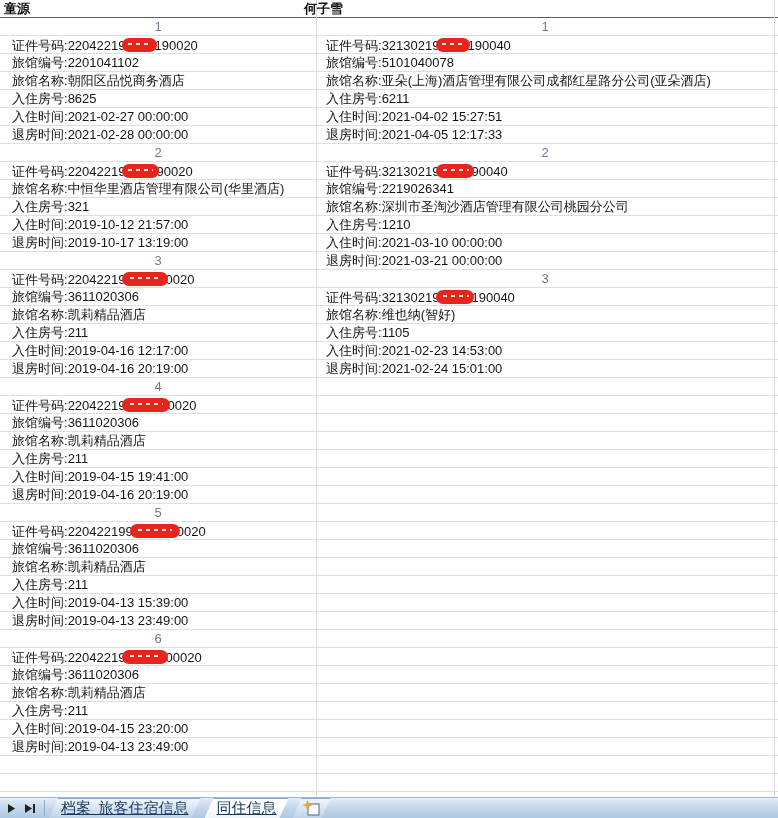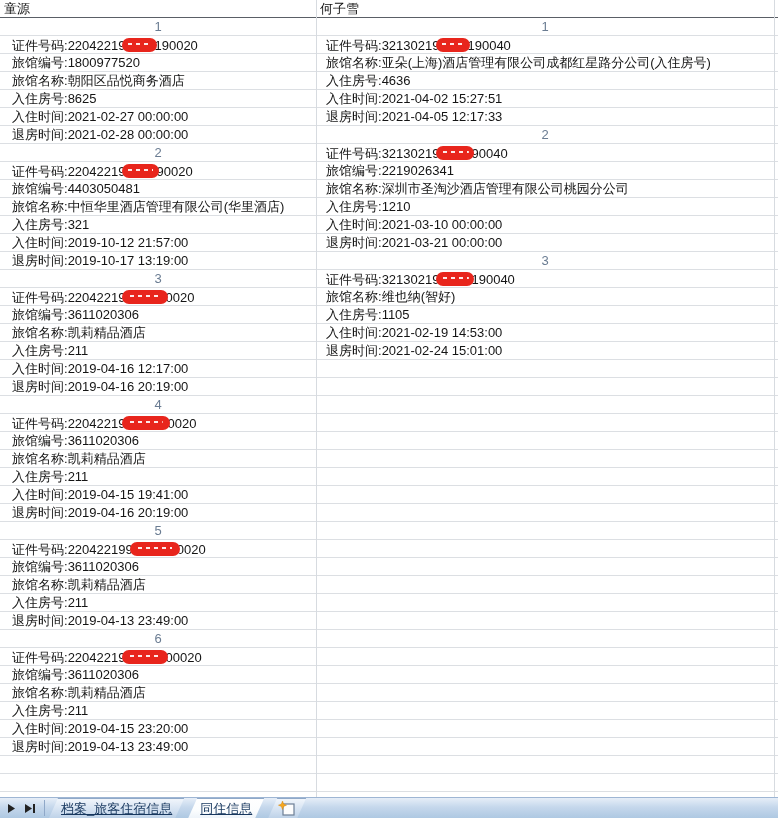--- a/index.html
+++ b/index.html
@@ -1,63 +1,63 @@
 <!DOCTYPE html>
 <html><head>
 <meta charset="utf-8">
 <style>
   html,body{margin:0;padding:0;}
   body{width:778px;height:818px;background:#fff;font-family:"Liberation Sans","DejaVu Sans",sans-serif;}
   .sheet{position:absolute;left:0;top:0;width:778px;height:797px;overflow:hidden;
     background:repeating-linear-gradient(to bottom,#ffffff 0 17px,#dcdfe3 17px 18px);}
   .vline{position:absolute;top:0;width:1px;height:797px;background:#d7dbe0;}
   .hdrline{position:absolute;left:0;top:17px;width:778px;height:1px;background:#5a5f66;}
-  .colhdr{position:absolute;top:0;height:17px;line-height:17px;font-size:13px;font-weight:normal;color:#101010;}
+  .colhdr{position:absolute;top:0;height:17px;line-height:17px;font-size:13px;font-weight:bold;color:#101010;}
   .col{position:absolute;top:18px;}
   .rec-num{height:18px;line-height:18px;text-align:center;font-size:13px;color:#6a7c92;}
   .row{height:18px;line-height:18px;font-size:13px;color:#141414;white-space:nowrap;}
   .col0 .row{padding-left:12px;}
   .col1 .row{padding-left:10px;}
   .redact{display:inline-block;height:14px;border-radius:8px;background:#e8251c;position:relative;top:2px;margin:0 -3px;
     background-image:repeating-linear-gradient(90deg,rgba(255,255,255,.9) 0 4px,rgba(255,255,255,0) 4px 8px);
     background-size:68% 2px;background-position:center 5px;background-repeat:no-repeat;}
   
   .tabbar{position:absolute;left:0;top:797px;width:778px;height:21px;
     background:linear-gradient(180deg,#e6eef8 0%,#c6d8ec 45%,#aec8e2 100%);
     border-top:1px solid #9eb6d4;box-sizing:border-box;display:flex;align-items:stretch;}
   .navbtns{display:flex;align-items:center;gap:8px;padding:0 8px 0 6px;}
   .navbtn{width:11px;height:11px;display:inline-flex;align-items:center;justify-content:center;cursor:default;}
   .vdiv{width:1px;background:#8fa8c8;margin:2px 0;}
-  .tab{position:relative;margin-left:4px;padding:0 12px;font-size:13px;line-height:19px;height:20px;align-self:flex-end;
+  .tab{position:relative;margin-left:4px;padding:0 12px;font-size:15px;line-height:19px;height:20px;align-self:flex-end;
     color:#17375e;text-decoration:underline;white-space:nowrap;
     clip-path:polygon(9px 0,100% 0,calc(100% - 9px) 100%,0 100%);
     background:linear-gradient(180deg,#f0f5fb 0%,#d3e1f1 60%,#bed2e8 100%);
-    border-top:1px solid #8fa8c8;box-sizing:border-box;}
+    border-top:1px solid #8fa8c8;box-sizing:border-box;font-family:Liberation Serif, serif;}
   .tab.active{background:linear-gradient(180deg,#ffffff 0%,#fbfdfe 60%,#eef4fa 100%);z-index:2;}
   .tab.insert{width:38px;padding:0 6px;display:flex;align-items:center;justify-content:center;}
 </style>
 </head>
 <body>
 
 <div class="sheet">
   <div class="hdrline"></div>
   <div class="vline" style="left:316px"></div>
   <div class="vline" style="left:774px"></div>
 
   <div class="colhdr" style="left:4px">童源</div>
-  <div class="colhdr" style="left:320px">何子雪</div>
+  <div class="colhdr" style="left:304px">何子雪</div>
 
   <div class="col col0" style="left:0;width:316px">
   <div>
     <div class="rec-num">1</div>
     <div class="row">
       <span>证件号码:</span><span>22042219</span><span class="redact" style="width: 35px;"></span><span>190020</span>
     </div>
     <div class="row">
-      <span>旅馆编号:</span><span>1800977520</span>
+      <span>旅馆编号:</span><span>2201041102</span>
     </div>
     <div class="row">
       <span>旅馆名称:</span><span>朝阳区品悦商务酒店</span>
     </div>
     <div class="row">
       <span>入住房号:</span><span>8625</span>
     </div>
     <div class="row">
       <span>入住时间:</span><span>2021-02-27 00:00:00</span>
     </div>
@@ -65,23 +65,20 @@
       <span>退房时间:</span><span>2021-02-28 00:00:00</span>
     </div>
   </div>
 
   <div>
     <div class="rec-num">2</div>
     <div class="row">
       <span>证件号码:</span><span>22042219</span><span class="redact" style="width: 37px;"></span><span>90020</span>
     </div>
     <div class="row">
-      <span>旅馆编号:</span><span>4403050481</span>
-    </div>
-    <div class="row">
       <span>旅馆名称:</span><span>中恒华里酒店管理有限公司(华里酒店)</span>
     </div>
     <div class="row">
       <span>入住房号:</span><span>321</span>
     </div>
     <div class="row">
       <span>入住时间:</span><span>2019-10-12 21:57:00</span>
     </div>
     <div class="row">
       <span>退房时间:</span><span>2019-10-17 13:19:00</span>
@@ -140,20 +137,23 @@
     <div class="row">
       <span>旅馆编号:</span><span>3611020306</span>
     </div>
     <div class="row">
       <span>旅馆名称:</span><span>凯莉精品酒店</span>
     </div>
     <div class="row">
       <span>入住房号:</span><span>211</span>
     </div>
     <div class="row">
+      <span>入住时间:</span><span>2019-04-13 15:39:00</span>
+    </div>
+    <div class="row">
       <span>退房时间:</span><span>2019-04-13 23:49:00</span>
     </div>
   </div>
 
   <div>
     <div class="rec-num">6</div>
     <div class="row">
       <span>证件号码:</span><span>22042219</span><span class="redact" style="width: 46px;"></span><span>00020</span>
     </div>
     <div class="row">
@@ -173,24 +173,27 @@
     </div>
   </div>
 </div>
   <div class="col col1" style="left:316px;width:458px">
   <div>
     <div class="rec-num">1</div>
     <div class="row">
       <span>证件号码:</span><span>32130219</span><span class="redact" style="width: 34px;"></span><span>190040</span>
     </div>
     <div class="row">
-      <span>旅馆名称:</span><span>亚朵(上海)酒店管理有限公司成都红星路分公司(入住房号)</span>
-    </div>
-    <div class="row">
-      <span>入住房号:</span><span>4636</span>
+      <span>旅馆编号:</span><span>5101040078</span>
+    </div>
+    <div class="row">
+      <span>旅馆名称:</span><span>亚朵(上海)酒店管理有限公司成都红星路分公司(亚朵酒店)</span>
+    </div>
+    <div class="row">
+      <span>入住房号:</span><span>6211</span>
     </div>
     <div class="row">
       <span>入住时间:</span><span>2021-04-02 15:27:51</span>
     </div>
     <div class="row">
       <span>退房时间:</span><span>2021-04-05 12:17:33</span>
     </div>
   </div>
 
   <div>
@@ -220,21 +223,21 @@
     <div class="row">
       <span>证件号码:</span><span>32130219</span><span class="redact" style="width: 38px;"></span><span>190040</span>
     </div>
     <div class="row">
       <span>旅馆名称:</span><span>维也纳(智好)</span>
     </div>
     <div class="row">
       <span>入住房号:</span><span>1105</span>
     </div>
     <div class="row">
-      <span>入住时间:</span><span>2021-02-19 14:53:00</span>
+      <span>入住时间:</span><span>2021-02-23 14:53:00</span>
     </div>
     <div class="row">
       <span>退房时间:</span><span>2021-02-24 15:01:00</span>
     </div>
   </div>
 </div>
 </div>
 
 <div class="tabbar">
   <div class="navbtns">

